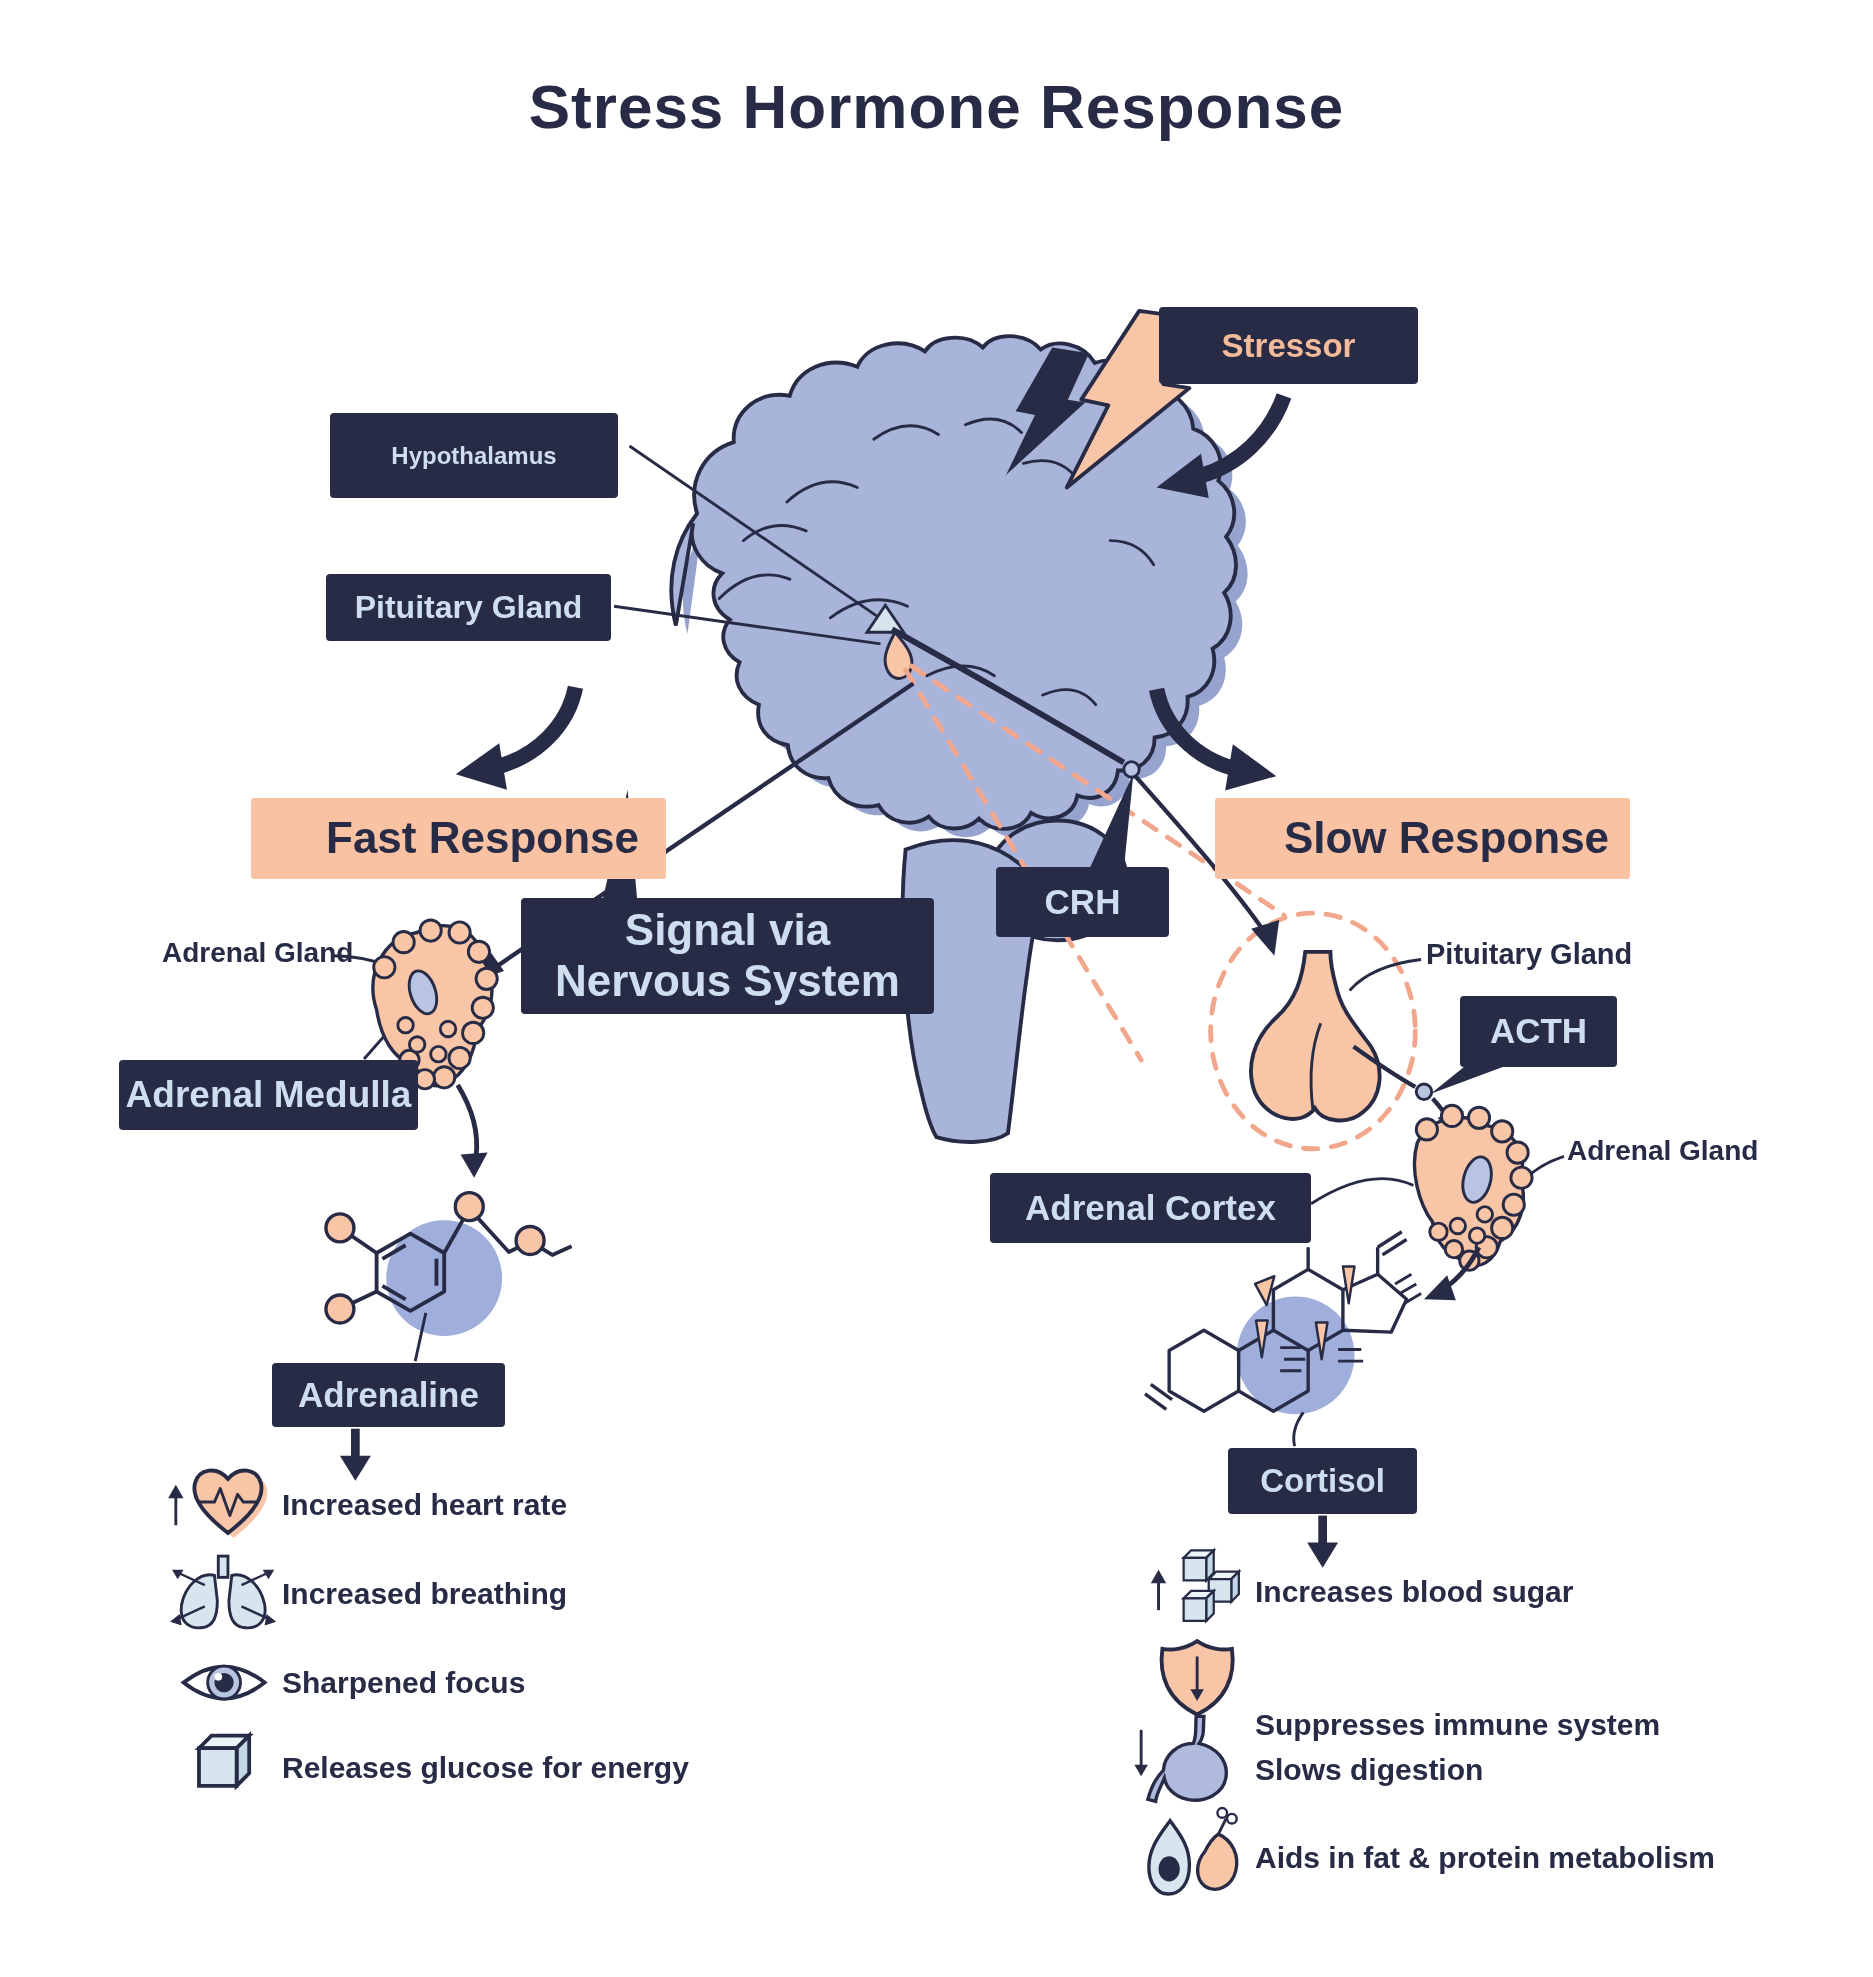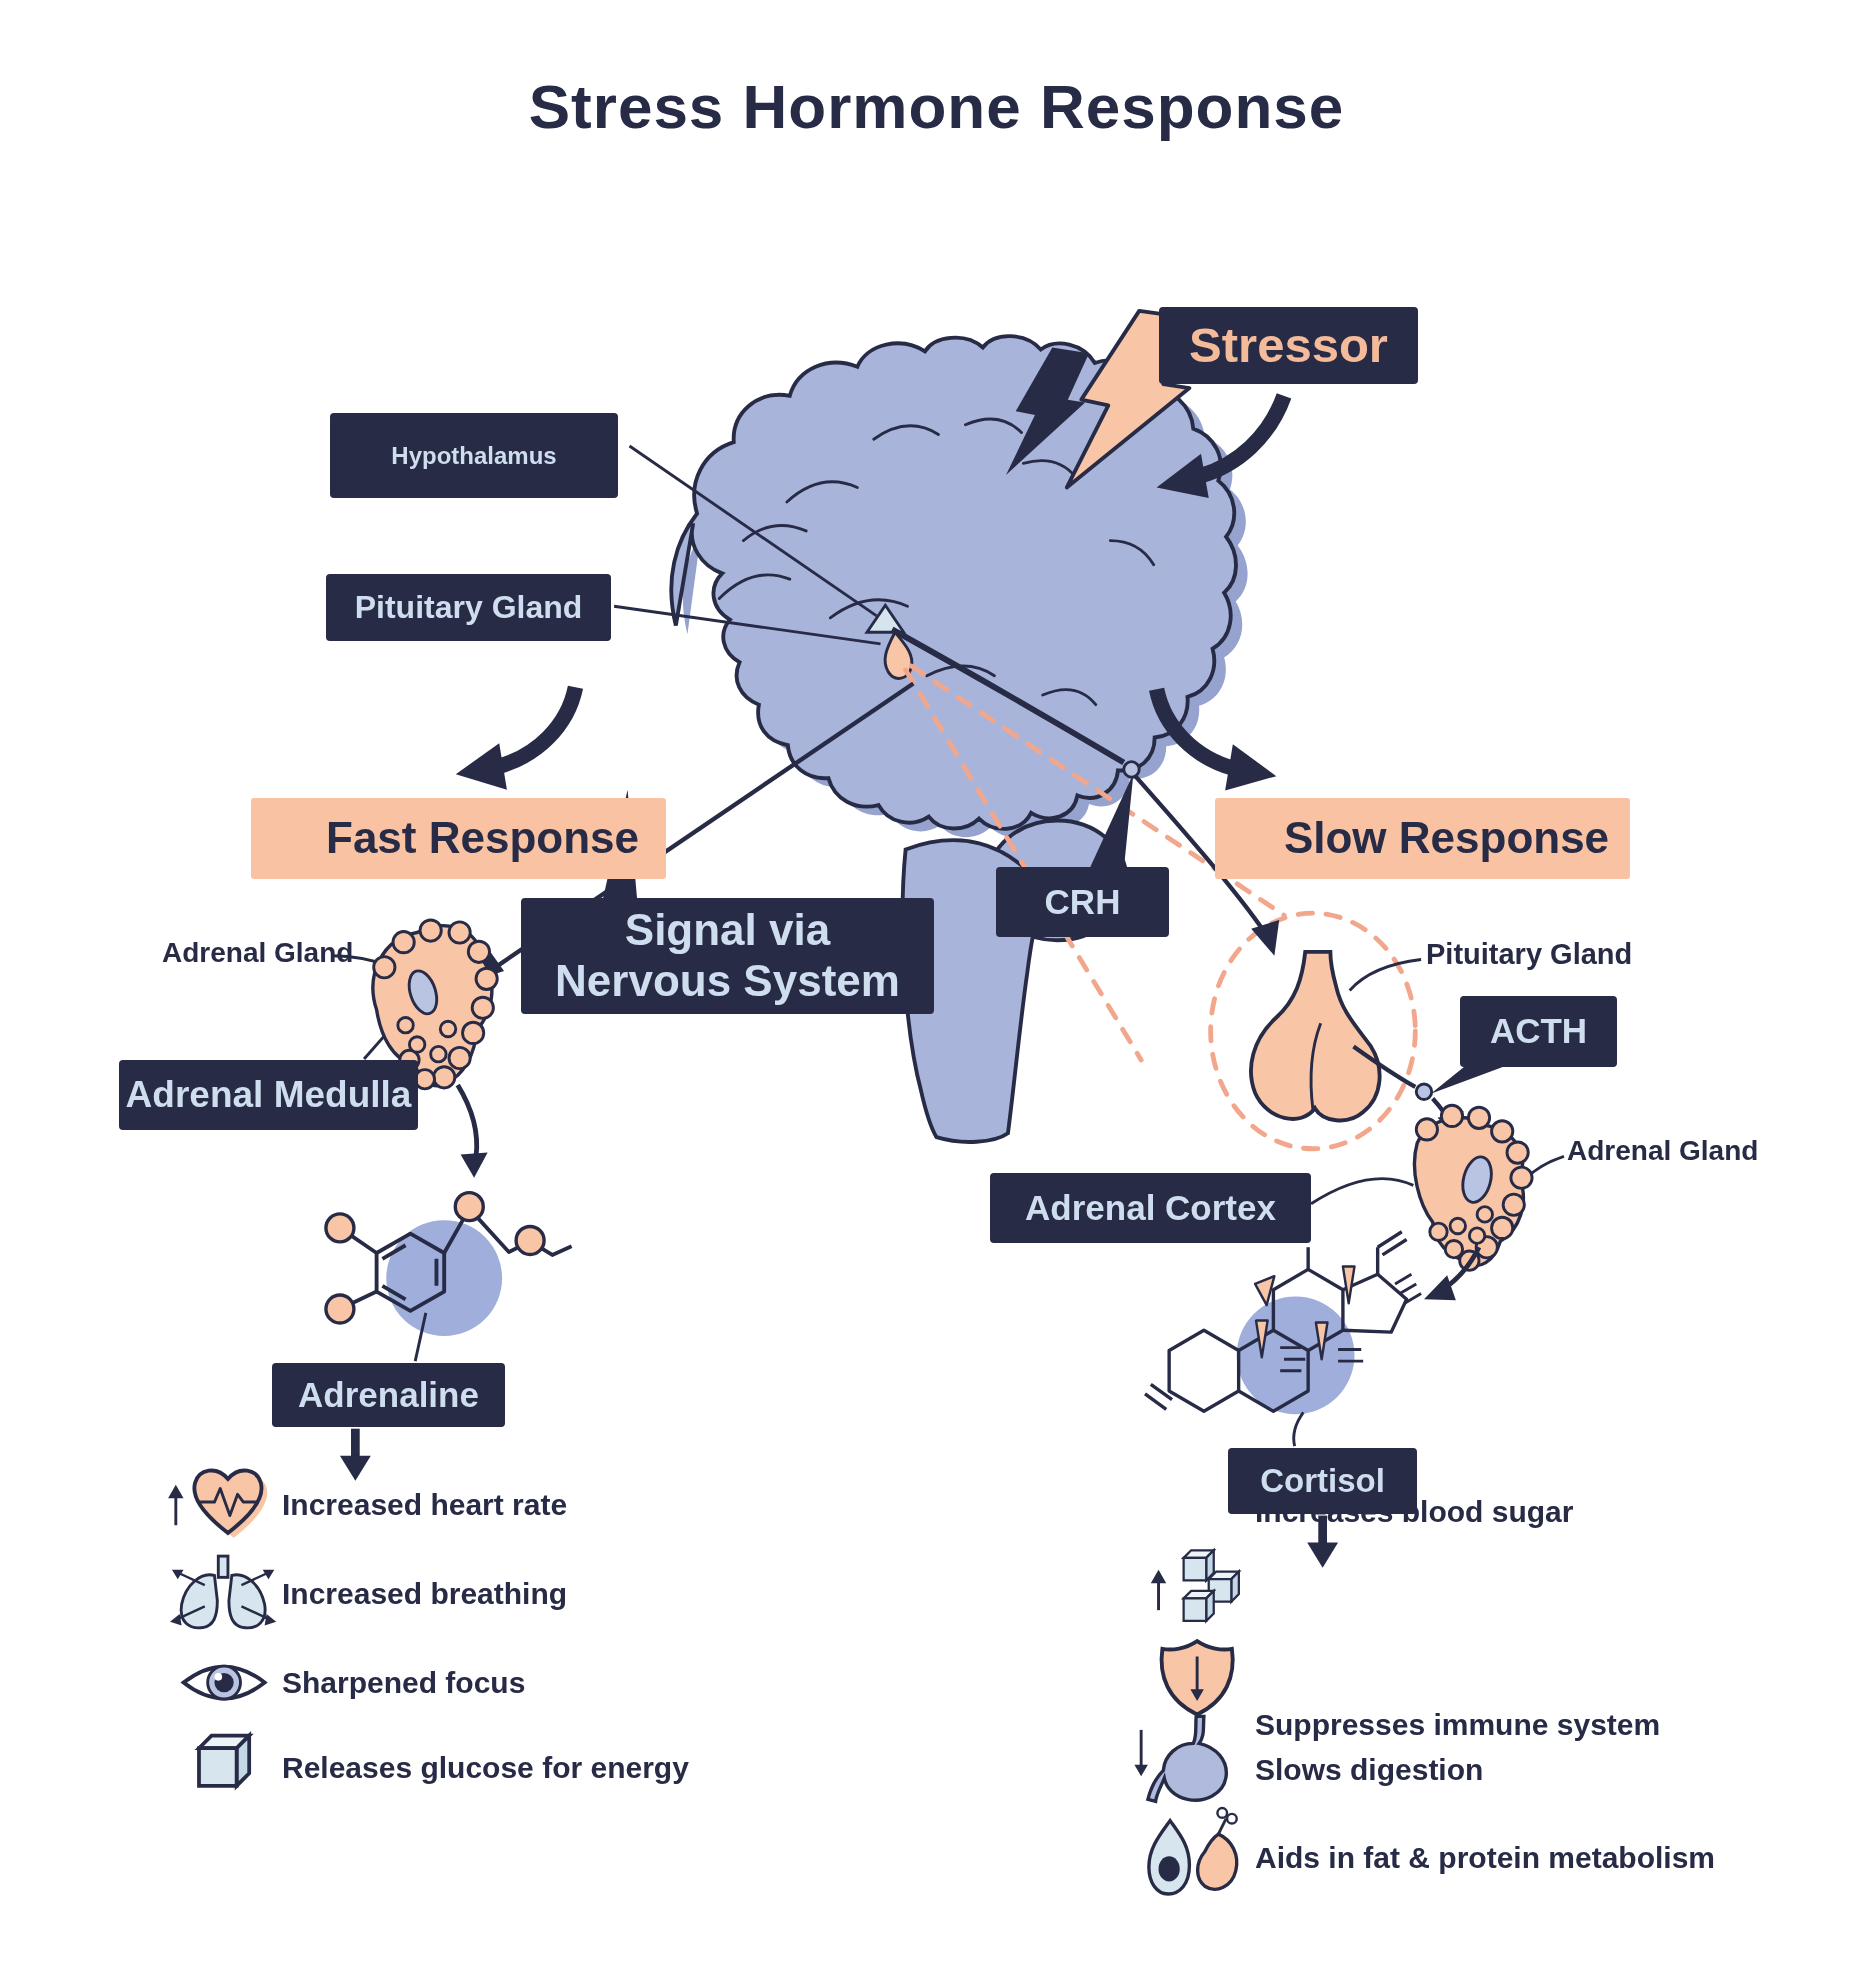--- a/index.html
+++ b/index.html
@@ -16,21 +16,21 @@
   .f-bsh{fill:var(--brainshadow)} .f-peri{fill:var(--periwinkle)} .f-ice{fill:var(--iceblue)}
   .f-icet{fill:var(--icebluetop)} .f-ices{fill:var(--iceblueside)} .f-pale{fill:var(--palefill)}
   .f-node{fill:var(--nodefill)} .f-white{fill:#fff} .f-stom{fill:var(--stomach)} .nf{fill:none}
   .s-navy{stroke:var(--navy)} .s-dash{stroke:var(--dashpeach)}
   .box{position:absolute;display:flex;align-items:center;justify-content:center;text-align:center;line-height:1.15;}
   .navybox{background:var(--navy);color:var(--lighttext);border-radius:3.9px;font-weight:700;}
   .peachbox{background:var(--peachbg);color:var(--navy);border-radius:2.9px;font-weight:700;padding-left:48px;}
   .plain{position:absolute;color:var(--navy);font-weight:700;white-space:nowrap;}
   .fxlabel{position:absolute;color:var(--navy);font-weight:700;font-size:30px;line-height:39px;white-space:nowrap;}
   #title{position:absolute;left:0;right:0;top:71px;text-align:center;font-size:62px;font-weight:700;color:var(--navy);letter-spacing:1px;}
-  #stressor{left:1159px;top:307px;width:259px;height:77px;font-size:49px;color:var(--peachtext);}
+  #stressor{left:1159px;top:307px;width:259px;height:77px;font-size:33px;color:var(--peachtext);}
   #hypothalamus{left:330px;top:413px;width:288px;height:85px;font-size:24px;}
   #pituitaryL{left:326px;top:574px;width:285px;height:67px;font-size:32px;}
   #fast{left:251px;top:798px;width:367px;height:81px;font-size:44px;}
   #slow{left:1215px;top:798px;width:367px;height:81px;font-size:44px;}
   #signal{left:521px;top:898px;width:413px;height:116px;font-size:44px;flex-direction:column;}
   #crh{left:996px;top:867px;width:173px;height:70px;font-size:35px;}
   #aglandL{left:162px;top:937px;font-size:28px;}
   #medulla{left:119px;top:1060px;width:299px;height:70px;font-size:37px;}
   #adrenaline{left:272px;top:1363px;width:233px;height:64px;font-size:35px;}
   #pituitaryR{left:1426px;top:938px;font-size:29px;}
@@ -313,19 +313,19 @@
 <div class="box navybox" id="acth">ACTH</div>
 <div class="plain" id="aglandR">Adrenal Gland</div>
 <div class="box navybox" id="cortex">Adrenal Cortex</div>
 <div class="box navybox" id="cortisol">Cortisol</div>
 
 <div class="fxlabel" style="left:282px;top:1485px;">Increased heart rate</div>
 <div class="fxlabel" style="left:282px;top:1574px;">Increased breathing</div>
 <div class="fxlabel" style="left:282px;top:1663px;">Sharpened focus</div>
 <div class="fxlabel" style="left:282px;top:1748px;">Releases glucose for energy</div>
 
-<div class="fxlabel" style="left:1255px;top:1492px;">Increases blood sugar</div>
+<div class="fxlabel" style="left:1255px;top:1572px;">Increases blood sugar</div>
 <div class="fxlabel" style="left:1255px;top:1661px;margin-top:44px;">Suppresses immune system</div>
 <div class="fxlabel" style="left:1255px;top:1750px;">Slows digestion</div>
 <div class="fxlabel" style="left:1255px;top:1838px;">Aids in fat &amp; protein metabolism</div>
 
 </div>
 
 
 </body></html>

